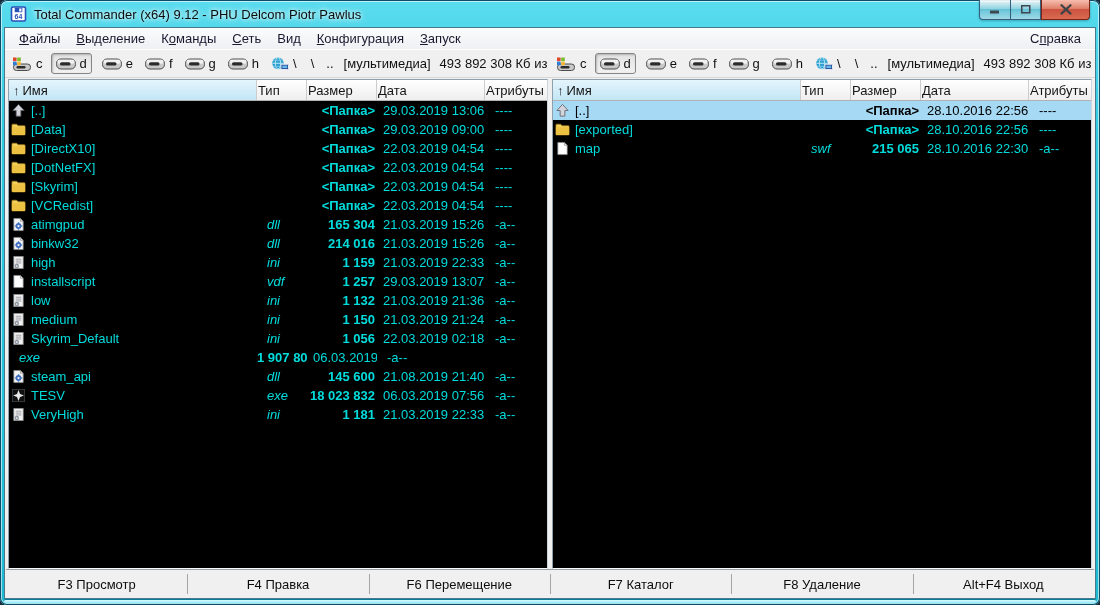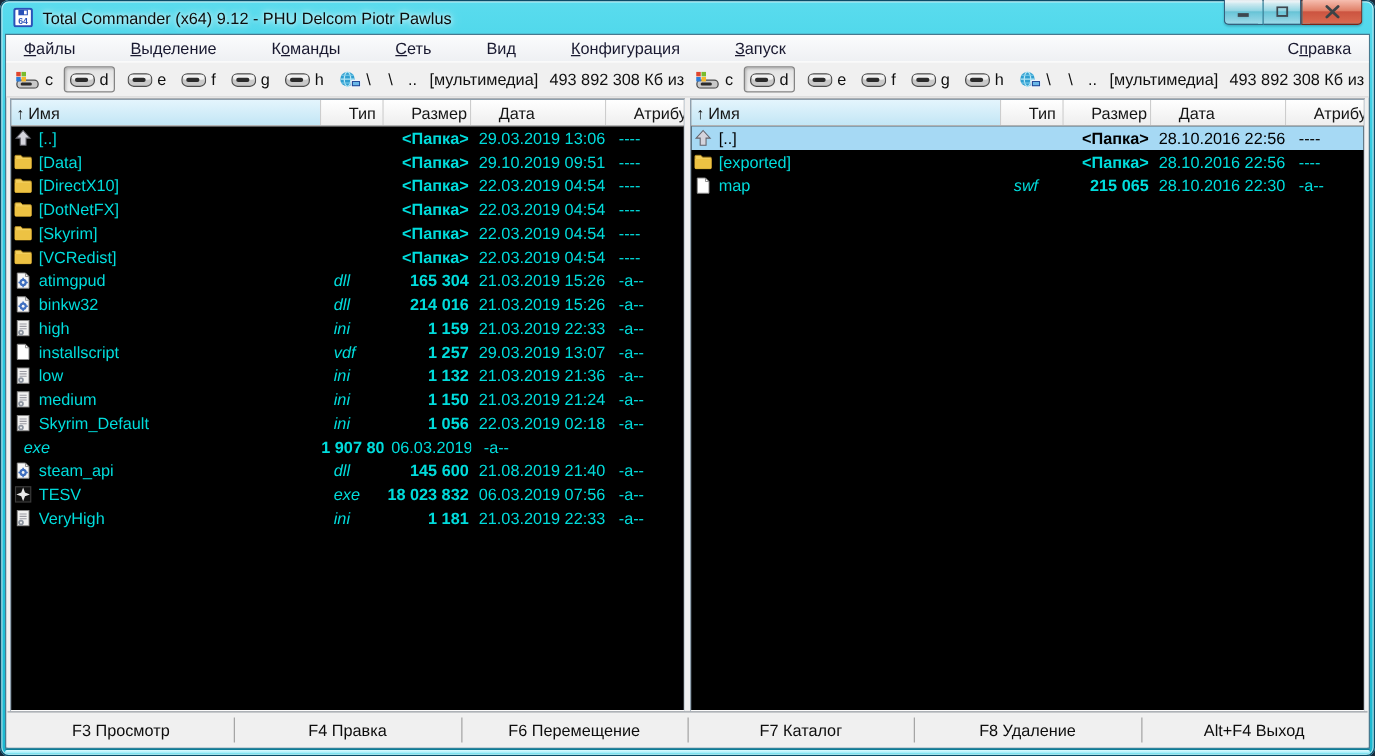--- a/index.html
+++ b/index.html
@@ -19,41 +19,41 @@
   .wbtn{width:30px;height:19px;border:1px solid #35607d;border-top:none;display:flex;align-items:center;justify-content:center;
     background:linear-gradient(180deg,rgba(255,255,255,.92),rgba(210,240,250,.55) 45%,rgba(150,205,225,.4) 50%,rgba(200,235,248,.7));}
   .wbtn.min{border-radius:0 0 0 4px;}
   .wbtn.max{border-left:none;width:29px;}
   .wbtn.close{width:47px;border-radius:0 0 4px 0;border-color:#7c2416;
     background:linear-gradient(180deg,#f6beb0,#e08068 45%,#cc5440 50%,#d96a50);}
   
   .client{width:100%;height:100%;background:#f0f0f0;display:flex;flex-direction:column;
     box-shadow:0 0 0 1px #47798f;}
   .menubar{height:21px;flex:none;display:flex;align-items:center;padding:0 6px;font-size:13px;color:#191930;
-    background:linear-gradient(#fbfcfd,#eef0f3);gap:28px;}
+    background:linear-gradient(#fbfcfd,#eef0f3);}
   .menu-item{padding:1px 8px;white-space:nowrap;}
   .menu-spacer{flex:1;}
   .toolbar{height:27px;flex:none;display:flex;gap:4px;padding:0 3px;align-items:center;
     background:#f0f0f0;border-top:1px solid #fdfdfd;border-bottom:1px solid #d7d7d7;}
   .toolbar-half{flex:1;display:flex;align-items:center;height:100%;min-width:0;overflow:hidden;
     white-space:nowrap;font-size:13px;color:#101010;}
   .tb-item{display:flex;align-items:center;gap:4px;padding:2px 4px;margin-right:4px;flex:none;}
   .tb-item.pressed{border:1px solid #858585;border-radius:3px;margin-right:6px;
     background:linear-gradient(#e2e2e2,#f2f2f2);box-shadow:inset 1px 1px 2px rgba(0,0,0,.22);}
   .tb-icon{display:inline-flex;flex:none;}
   .tb-path-btn{padding:2px 6px;flex:none;}
   .tb-volume{margin-left:4px;flex:none;}
   .tb-space{margin-left:9px;flex:none;}
   
   .panels{flex:1;display:flex;gap:4px;padding:1px 3px 0 3px;min-height:0;}
   .panel{flex:1;display:flex;flex-direction:column;min-width:0;overflow:hidden;background:#000;
     border:1px solid #8fa0ae;border-right-color:#cdd4da;border-bottom-color:#fbfbfb;}
   .panel-header{height:20px;flex:none;display:grid;grid-template-columns:248px 50px 70px 108px 92px;
     font-size:13px;color:#141414;border-bottom:1px solid #b2b2b2;background:#f2f2f2;}
-  .ph-cell{display:flex;align-items:center;padding-left:22px;border-right:1px solid #cdcdcd;
+  .ph-cell{display:flex;align-items:center;padding-left:1px;border-right:1px solid #cdcdcd;
     background:linear-gradient(#ffffff,#eeeeee);overflow:hidden;white-space:nowrap;}
   .ph-cell.name{background:linear-gradient(#e4f5fd,#c3e6f5);padding-left:4px;}
   .sort-arrow{font-weight:bold;margin-right:3px;}
   .file-list{flex:1;overflow:hidden;}
   .file-row{height:19px;display:grid;grid-template-columns:248px 50px 70px 108px 92px;align-items:center;
     font-size:13px;color:var(--list_text,#00dcdc);white-space:nowrap;}
   .file-row.selected{background:var(--selected_bg,#a6d9f4);color:#000;}
   .fr-name{display:flex;align-items:center;gap:5px;padding-left:2px;overflow:hidden;}
   .fr-icon{width:15px;height:15px;flex:none;display:inline-flex;}
   .fr-type{padding-left:10px;overflow:hidden;font-style:italic;}
@@ -309,21 +309,21 @@
                 <span class="fr-icon">
                   <svg viewBox="0 0 16 16" width="15" height="15">
                     <path d="M1 3.2 Q1 2.4 1.8 2.4 H6 L7.6 4 H14.2 Q15 4 15 4.8 V13 Q15 13.8 14.2 13.8 H1.8 Q1 13.8 1 13 Z" fill="#f3cf5c" stroke="#a8821e" stroke-width="0.8"></path>
                     <path d="M1 5.6 H15 V13 Q15 13.8 14.2 13.8 H1.8 Q1 13.8 1 13 Z" fill="#edc243"></path>
                   </svg>
                 </span>
                 <span>[Data]</span>
               </div>
               <div class="fr-type"></div>
               <div class="fr-size">&lt;Папка&gt;</div>
-              <div class="fr-date">29.10.2019 09:51</div>
+              <div class="fr-date">29.03.2019 09:00</div>
               <div class="fr-attr">----</div>
             </div>
             <div class="file-row">
               <div class="fr-name">
                 <span class="fr-icon">
                   <svg viewBox="0 0 16 16" width="15" height="15">
                     <path d="M1 3.2 Q1 2.4 1.8 2.4 H6 L7.6 4 H14.2 Q15 4 15 4.8 V13 Q15 13.8 14.2 13.8 H1.8 Q1 13.8 1 13 Z" fill="#f3cf5c" stroke="#a8821e" stroke-width="0.8"></path>
                     <path d="M1 5.6 H15 V13 Q15 13.8 14.2 13.8 H1.8 Q1 13.8 1 13 Z" fill="#edc243"></path>
                   </svg>
                 </span>

